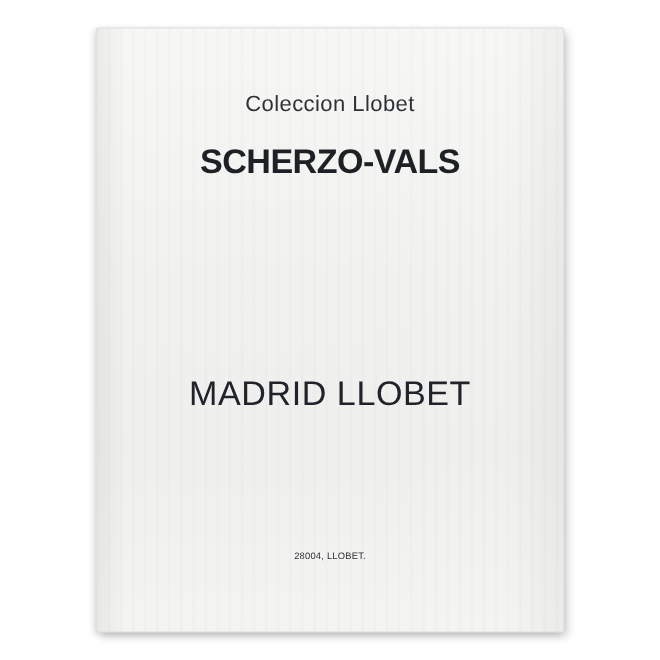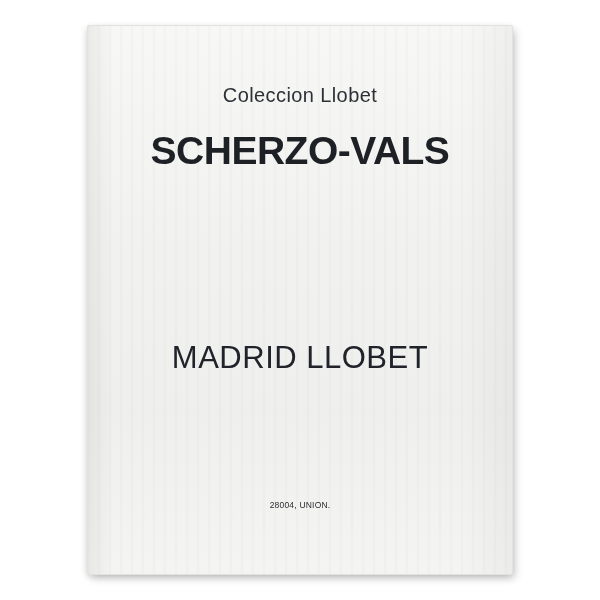--- a/index.html
+++ b/index.html
@@ -70,21 +70,21 @@
     letter-spacing: 0.4px;
     color: #2d3036;
     font-weight: 400;
   }
 
   .main-title {
     position: absolute;
     top: 103px;
     left: 0;
     right: 0;
-    font-size: 39px;
+    font-size: 31px;
     font-weight: 700;
     letter-spacing: -0.5px;
     color: #1d2024;
   }
 
   .for-line {
     position: absolute;
     top: 277px;
     left: 0;
     right: 0;
@@ -144,17 +144,17 @@
 
       <div class="collection-line">Coleccion Llobet</div>
 
       <div class="main-title">SCHERZO-VALS</div>
 
 
       <div class="composer">MADRID LLOBET</div>
 
 
 
-      <div class="address-2">28004, UNION.</div>
+      <div class="address-2">28004, LLOBET.</div>
 
     </div>
   </div>
 </div>
 
 </body></html>

